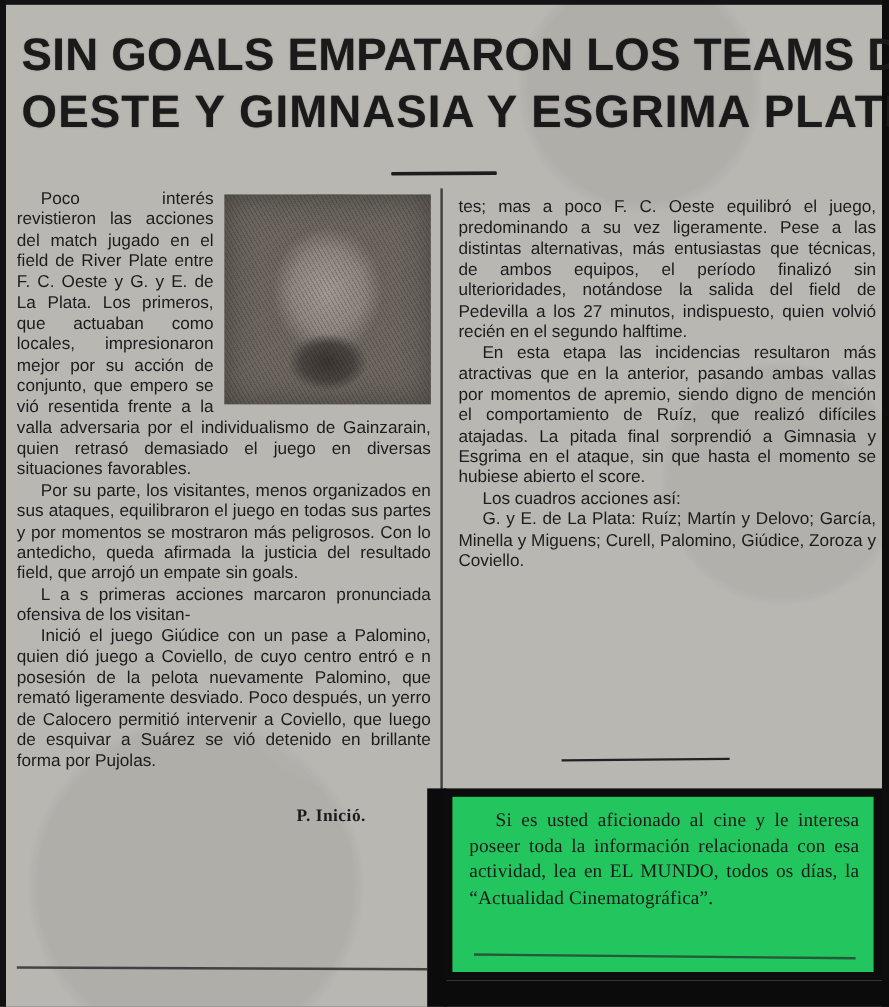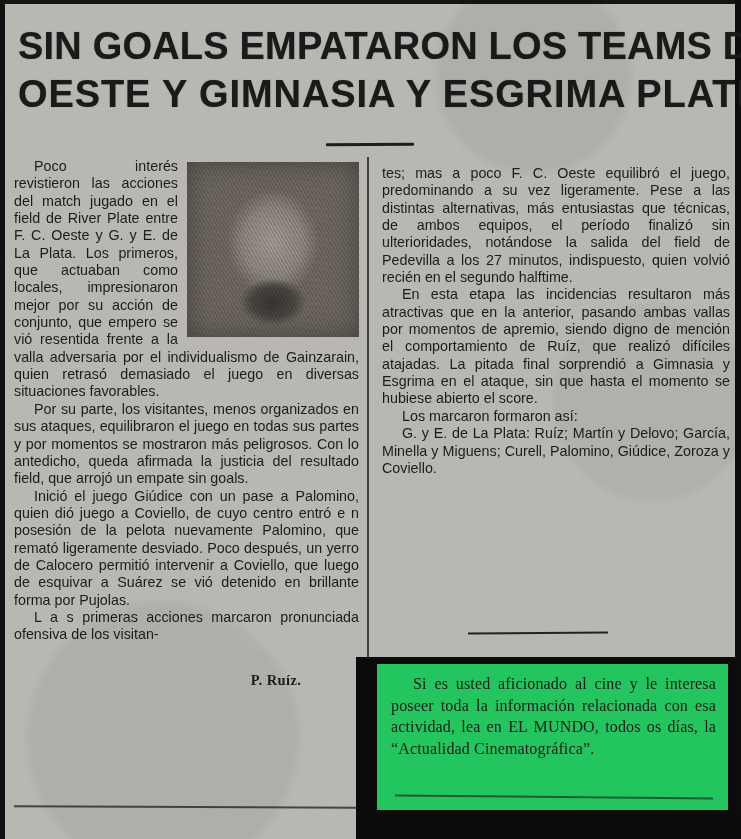--- a/index.html
+++ b/index.html
@@ -170,31 +170,31 @@
   <div class="divider"></div>
 
   <div class="col colL">
     <div class="photo">
       <div class="face"></div>
       <div class="halftone"></div>
       <div class="vig"></div>
     </div>
     <p>Poco interés revistieron las acciones del match jugado en el field de River Plate entre F. C. Oeste y G. y E. de La Plata. Los primeros, que actuaban como locales, impresionaron mejor por su acción de conjunto, que empero se vió resentida frente a la valla adversaria por el individualismo de Gainzarain, quien retrasó demasiado el juego en diversas situaciones favorables.</p>
     <p>Por su parte, los visitantes, menos organizados en sus ataques, equilibraron el juego en todas sus partes y por momentos se mostraron más peligrosos. Con lo antedicho, queda afirmada la justicia del resultado field, que arrojó un empate sin goals.</p>
+    <p>L a s primeras acciones marcaron pronunciada ofensiva de los visitan-</p>
     <p>Inició el juego Giúdice con un pase a Palomino, quien dió juego a Coviello, de cuyo centro entró e n posesión de la pelota nuevamente Palomino, que remató ligeramente desviado. Poco después, un yerro de Calocero permitió intervenir a Coviello, que luego de esquivar a Suárez se vió detenido en brillante forma por Pujolas.</p>
-    <p>L a s primeras acciones marcaron pronunciada ofensiva de los visitan-</p>
-  </div>
-
-  <div class="caption">P. Ruíz.</div>
+  </div>
+
+  <div class="caption">P. Inició.</div>
   <div class="rule-botL"></div>
 
   <div class="col colR">
     <p class="cont">tes; mas a poco F. C. Oeste equilibró el juego, predominando a su vez ligeramente. Pese a las distintas alternativas, más entusiastas que técnicas, de ambos equipos, el período finalizó sin ulterioridades, notándose la salida del field de Pedevilla a los 27 minutos, indispuesto, quien volvió recién en el segundo halftime.</p>
     <p>En esta etapa las incidencias resultaron más atractivas que en la anterior, pasando ambas vallas por momentos de apremio, siendo digno de mención el comportamiento de Ruíz, que realizó difíciles atajadas. La pitada final sorprendió a Gimnasia y Esgrima en el ataque, sin que hasta el momento se hubiese abierto el score.</p>
-    <p>Los marcaron formaron así:</p>
+    <p>Los cuadros acciones así:</p>
     <p>G. y E. de La Plata: Ruíz; Martín y Delovo; García, Minella y Miguens; Curell, Palomino, Giúdice, Zoroza y Coviello.</p>
   </div>
 
   <div class="rule-mid"></div>
 
   <div class="adblack-left"></div>
   <div class="adbox">
     <div class="adinner">
       <div class="adtext">Si es usted aficionado al cine y le interesa poseer toda la información relacionada con esa actividad, lea en EL MUNDO, todos os días, la “Actualidad Cinematográfica”.</div>
       <div class="adrule"></div>

